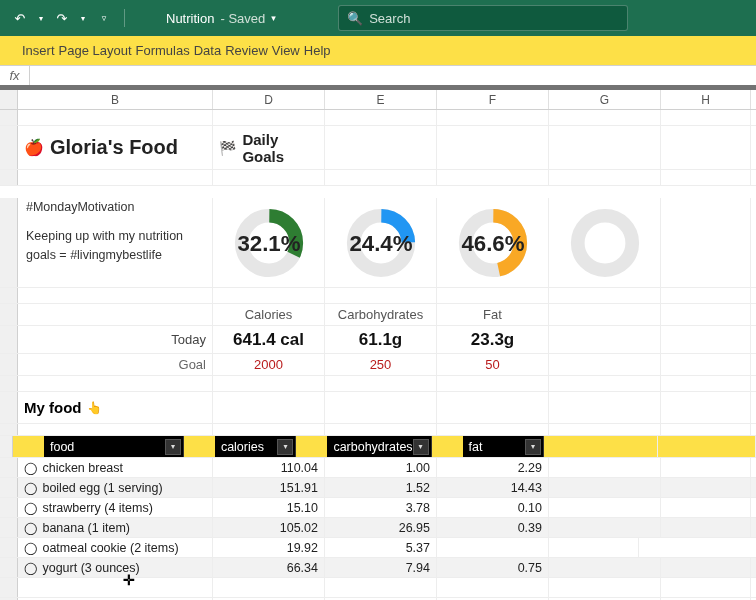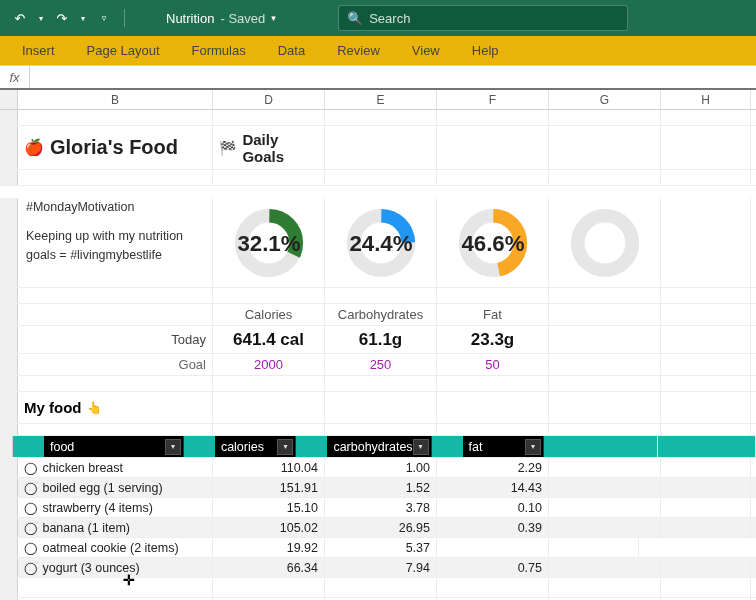--- a/index.html
+++ b/index.html
@@ -9,25 +9,25 @@
   .titlebar { background: #1e6f50; height: 36px; display: flex; align-items: center; color: #fff; position: relative; }
   .qat { display: flex; align-items: center; gap: 4px; padding-left: 8px; }
   .qat-btn { width: 24px; height: 24px; display: flex; align-items: center; justify-content: center; color: #fff; font-size: 13px; cursor: pointer; }
   .qat-sep { width: 1px; height: 18px; background: rgba(255,255,255,0.3); margin: 0 4px; }
   .doc-title { position: absolute; left: 150px; display: flex; align-items: center; gap: 6px; font-size: 13px; margin-left: 16px; }
   .doc-title .saved { color: #d0e0d8; }
   .search-box { position: absolute; left: 338px; height: 26px; width: 290px; background: #0f5a3e; border-radius: 3px; border: 1px solid rgba(255,255,255,0.25); display: flex; align-items: center; padding: 0 8px; color: #d0e0d8; font-size: 13px; }
   .search-box span.icon { margin-right: 6px; font-size: 13px; }
   
   
-  .ribbon { height: 30px; background: #eab308; border-bottom: 1px solid #d0d0d0; display: flex; align-items: center; padding-left: 20px; gap: 28px; font-size: 13px; color: #444; }
+  .ribbon { height: 30px; background: #fde047; border-bottom: 1px solid #d0d0d0; display: flex; align-items: center; padding-left: 20px; font-size: 13px; color: #444; }
   .ribbon-tab { cursor: pointer; padding: 4px 2px; }
   
   
-  .formula-bar { height: 24px; border-bottom: 2px solid #737373; display: flex; align-items: center; }
+  .formula-bar { height: 24px; border-bottom: 5px solid #737373; display: flex; align-items: center; }
   .fx-label { width: 30px; text-align: center; font-style: italic; color: #666; font-size: 13px; border-right: 1px solid #d0d0d0; height: 100%; display: flex; align-items: center; justify-content: center; }
   .fx-input { flex: 1; height: 100%; border: none; outline: none; padding: 0 6px; font-size: 13px; }
   
   
   .col-headers { display: flex; height: 20px; border-bottom: 1px solid #d0d0d0; background: #fff; }
   .corner { width: 18px; border-right: 1px solid #d0d0d0; background: #f0f0f0; }
   .col-h { border-right: 1px solid #e0e0e0; text-align: center; font-size: 12px; color: #555; display: flex; align-items: center; justify-content: center; background: #fff; }
   .cB { width: 195px; } .cD { width: 112px; } .cE { width: 112px; } .cF { width: 112px; } .cG { width: 112px; } .cH { width: 90px; }
   
   
@@ -50,26 +50,26 @@
   .donut-fg { fill: none; stroke-width: 8; stroke-linecap: butt; }
   .donut-label { font-size: 13px; font-weight: 600; fill: #222; text-anchor: middle; dominant-baseline: middle; }
   
   .metric-label-row { height: 22px; }
   .metric-label { justify-content: center; color: #555; font-size: 13px; }
   .today-row { height: 28px; }
   .today-label { justify-content: flex-end; color: #444; font-size: 13px; }
   .today-val { justify-content: center; font-weight: 700; font-size: 17px; color: #111; }
   .goal-row { height: 22px; }
   .goal-label { justify-content: flex-end; color: #666; font-size: 13px; }
-  .goal-val { justify-content: center; color: #a21caf; font-size: 13px; }
+  .goal-val { justify-content: center; color: #b91c1c; font-size: 13px; }
   
   .myfood-row { height: 32px; }
   .myfood-cell { font-weight: 700; font-size: 15px; gap: 6px; }
   
-  .table-header-row { height: 22px; background: #14b8a6; gap: 31px; }
+  .table-header-row { height: 22px; background: #fde047; gap: 31px; }
   .th { background: #000; color: #fff; font-size: 12.5px; justify-content: space-between; border-right: 1px solid #333; padding-right: 2px; }
   .th .filter { width: 16px; height: 16px; background: #333; border: 1px solid #555; display: flex; align-items: center; justify-content: center; font-size: 8px; color: #ddd; cursor: pointer; }
   
   .data-row { height: 20px; }
   .data-row.alt { background: #f2f2f2; }
   .td-food { font-size: 12.5px; gap: 5px; color: #222; }
   .td-num { justify-content: flex-end; font-size: 12.5px; color: #222; }
   
   .food-icon { font-size: 12px; }
   

